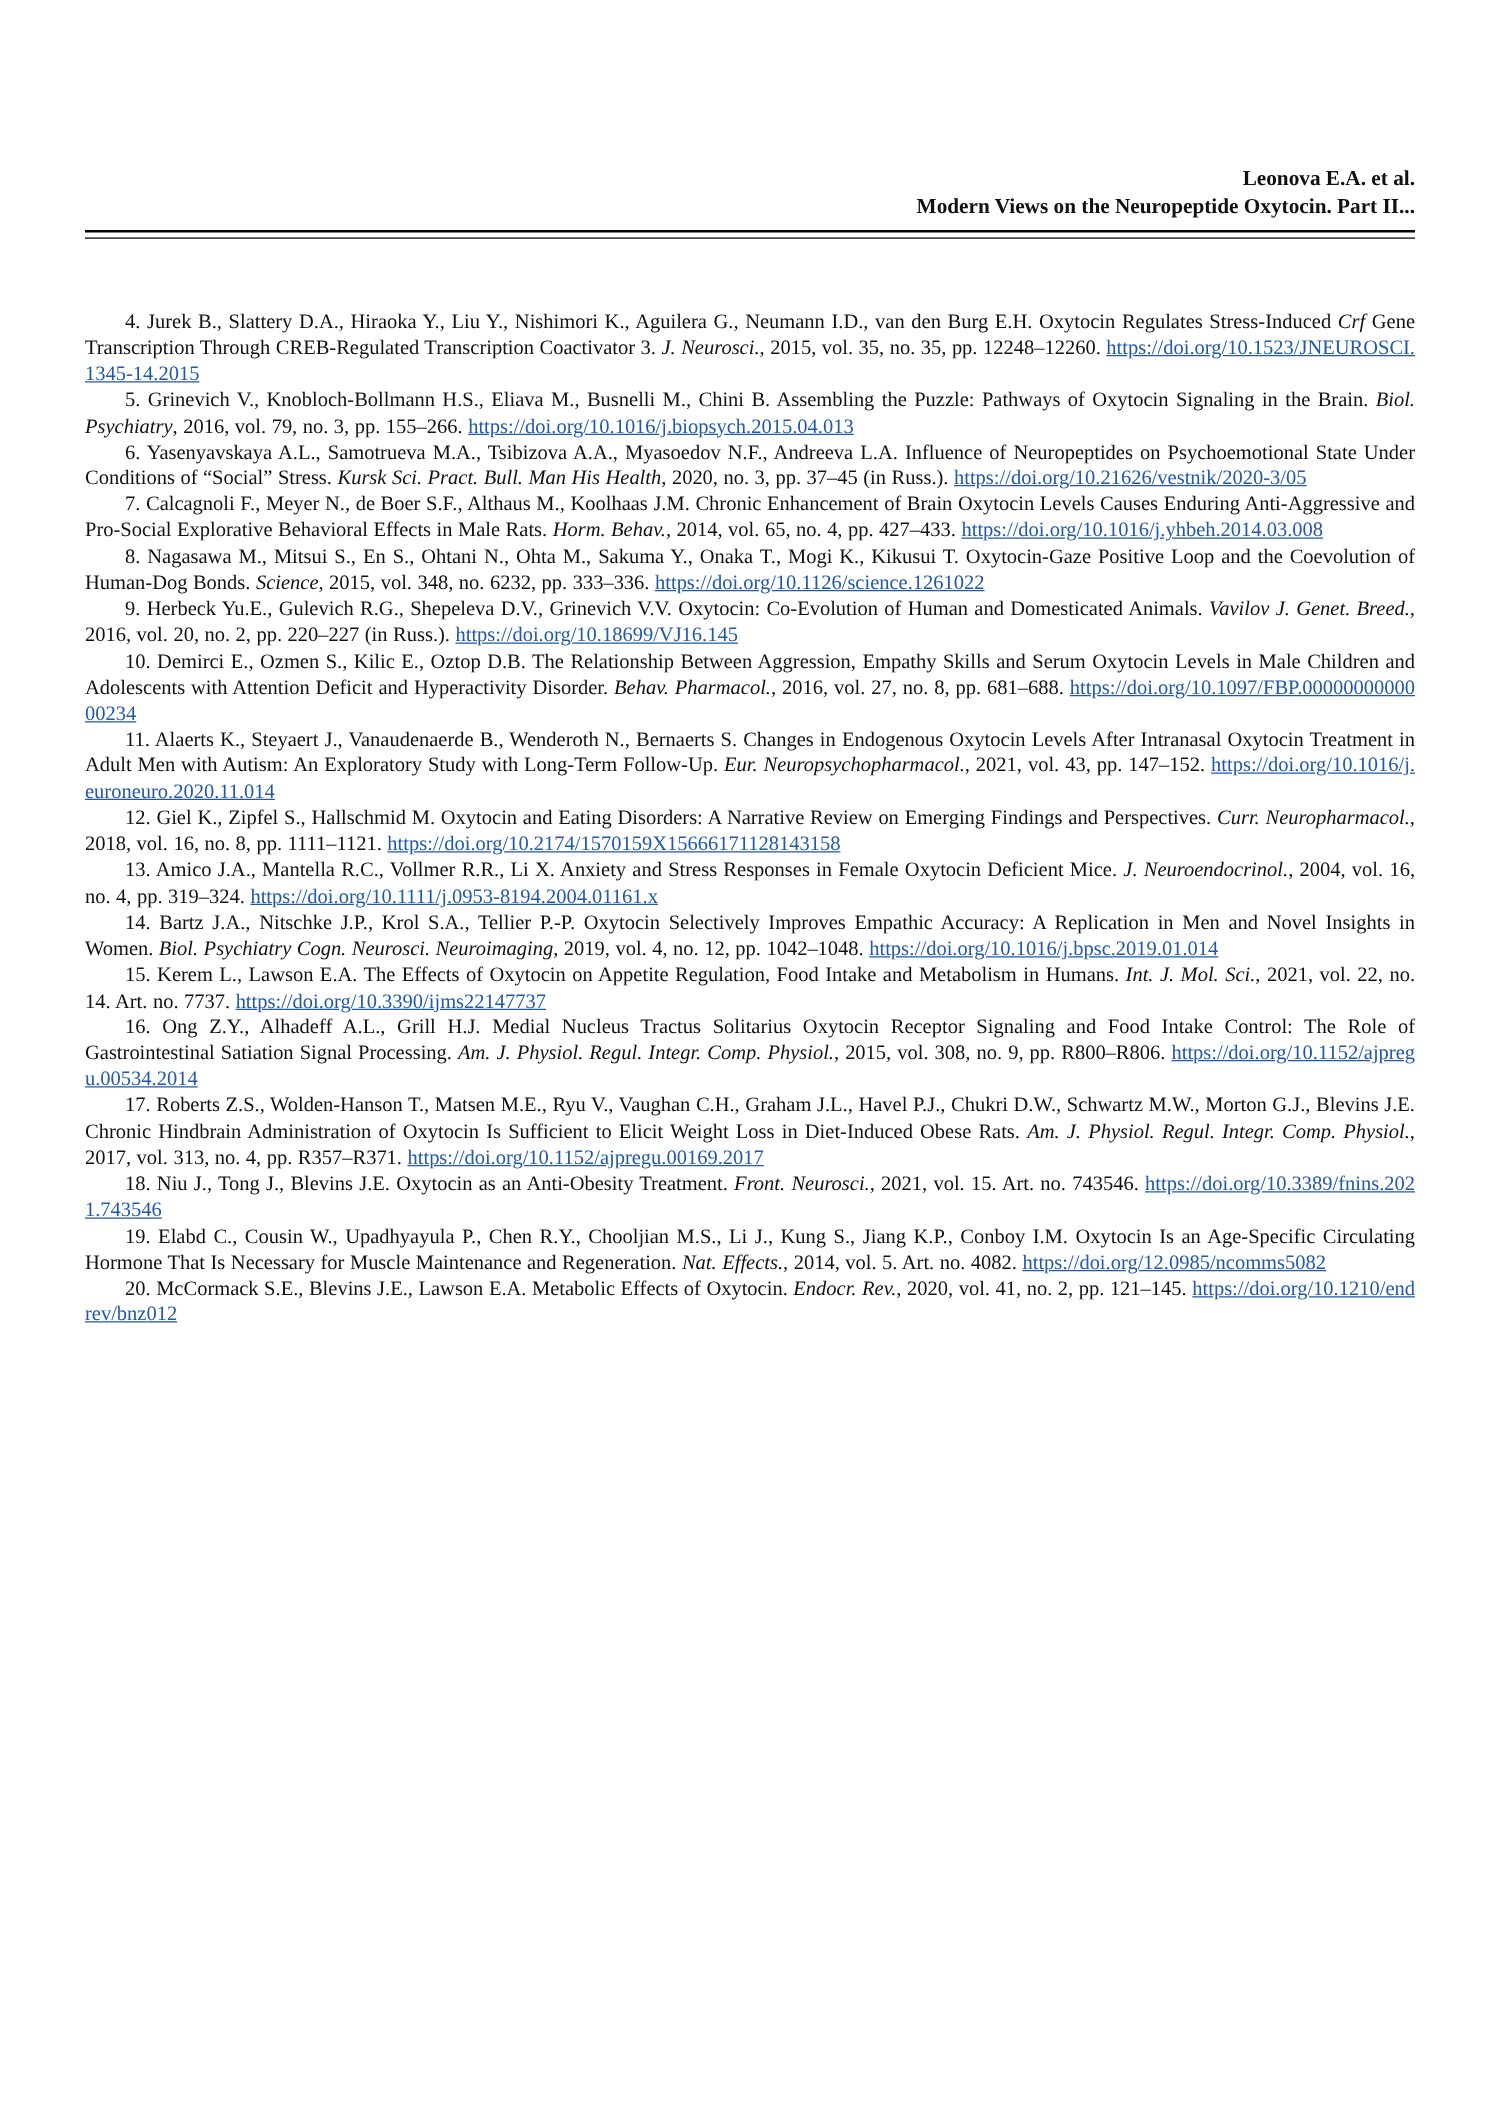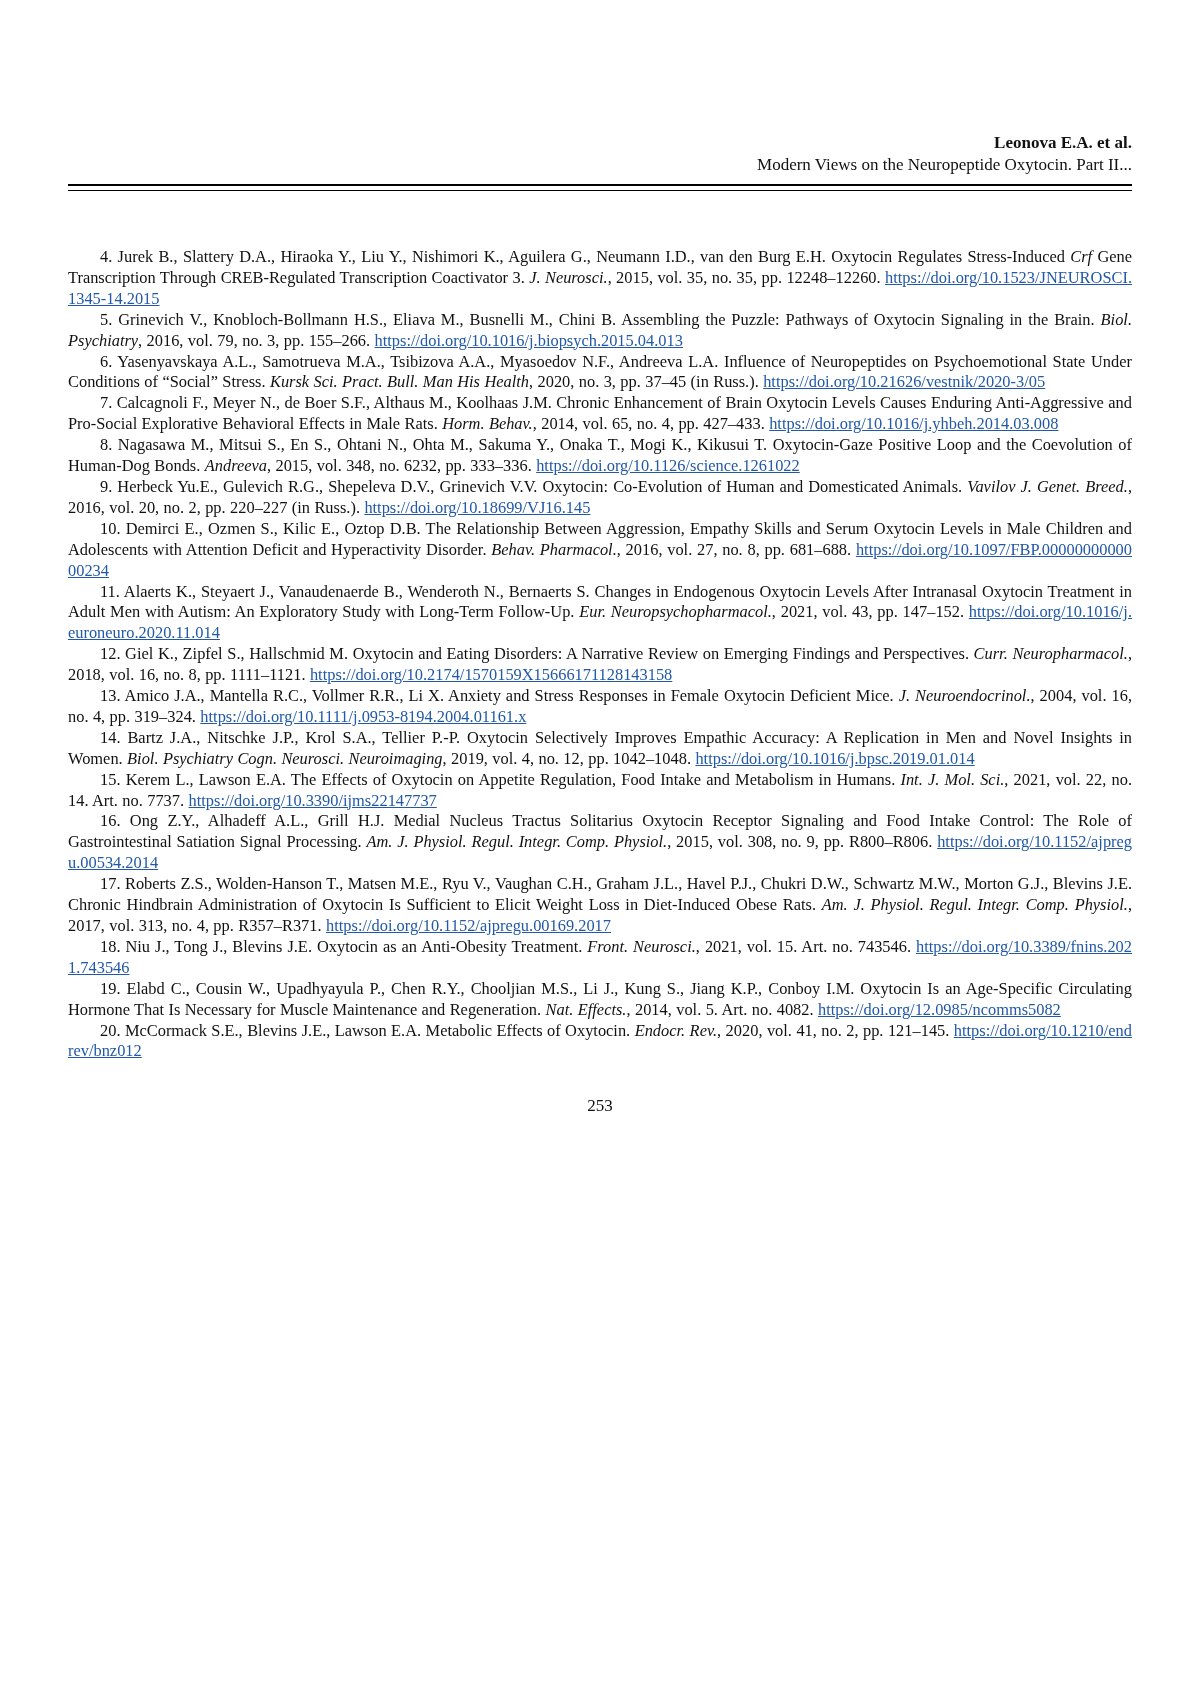--- a/index.html
+++ b/index.html
@@ -22,21 +22,21 @@
   }
   .page-header {
     text-align: right;
     font-size: 17px;
     line-height: 22px;
   }
   .author-line {
     font-weight: bold;
   }
   .running-title {
-    font-weight: normal;
+    font-weight: bold;
   }
   .double-rule {
     margin-top: 8px;
     height: 4px;
     border-top: 2.5px solid #000000;
     border-bottom: 1.2px solid #000000;
   }
   .references {
     margin-top: 56px;
   }
@@ -73,32 +73,29 @@
     <div class="running-title">Modern Views on the Neuropeptide Oxytocin. Part II...</div>
   </div>
 
   <div class="double-rule"></div>
 
   <div class="references">
       <p class="ref"><span>4. Jurek B., Slattery D.A., Hiraoka Y., Liu Y., Nishimori K., Aguilera G., Neumann I.D., van den Burg E.H. Oxytocin Regulates Stress-Induced </span><span class="it">Crf</span><span> Gene Transcription Through CREB-Regulated Transcription Coactivator 3. </span><span class="it">J. Neurosci.</span><span>, 2015, vol. 35, no. 35, pp. 12248–12260. </span><span class="link">https://doi.org/10.1523/JNEUROSCI.1345-14.2015</span></p>
       <p class="ref"><span>5. Grinevich V., Knobloch-Bollmann H.S., Eliava M., Busnelli M., Chini B. Assembling the Puzzle: Pathways of Oxytocin Signaling in the Brain. </span><span class="it">Biol. Psychiatry</span><span>, 2016, vol. 79, no. 3, pp. 155–266. </span><span class="link">https://doi.org/10.1016/j.biopsych.2015.04.013</span></p>
       <p class="ref"><span>6. Yasenyavskaya A.L., Samotrueva M.A., Tsibizova A.A., Myasoedov N.F., Andreeva L.A. Influence of Neuropeptides on Psychoemotional State Under Conditions of “Social” Stress. </span><span class="it">Kursk Sci. Pract. Bull. Man His Health</span><span>, 2020, no. 3, pp. 37–45 (in Russ.). </span><span class="link">https://doi.org/10.21626/vestnik/2020-3/05</span></p>
       <p class="ref"><span>7. Calcagnoli F., Meyer N., de Boer S.F., Althaus M., Koolhaas J.M. Chronic Enhancement of Brain Oxytocin Levels Causes Enduring Anti-Aggressive and Pro-Social Explorative Behavioral Effects in Male Rats. </span><span class="it">Horm. Behav.</span><span>, 2014, vol. 65, no. 4, pp. 427–433. </span><span class="link">https://doi.org/10.1016/j.yhbeh.2014.03.008</span></p>
-      <p class="ref"><span>8. Nagasawa M., Mitsui S., En S., Ohtani N., Ohta M., Sakuma Y., Onaka T., Mogi K., Kikusui T. Oxytocin-Gaze Positive Loop and the Coevolution of Human-Dog Bonds. </span><span class="it">Andreeva</span><span>, 2015, vol. 348, no. 6232, pp. 333–336. </span><span class="link">https://doi.org/10.1126/science.1261022</span></p>
+      <p class="ref"><span>8. Nagasawa M., Mitsui S., En S., Ohtani N., Ohta M., Sakuma Y., Onaka T., Mogi K., Kikusui T. Oxytocin-Gaze Positive Loop and the Coevolution of Human-Dog Bonds. </span><span class="it">Science</span><span>, 2015, vol. 348, no. 6232, pp. 333–336. </span><span class="link">https://doi.org/10.1126/science.1261022</span></p>
       <p class="ref"><span>9. Herbeck Yu.E., Gulevich R.G., Shepeleva D.V., Grinevich V.V. Oxytocin: Co-Evolution of Human and Domesticated Animals. </span><span class="it">Vavilov J. Genet. Breed.</span><span>, 2016, vol. 20, no. 2, pp. 220–227 (in Russ.). </span><span class="link">https://doi.org/10.18699/VJ16.145</span></p>
       <p class="ref"><span>10. Demirci E., Ozmen S., Kilic E., Oztop D.B. The Relationship Between Aggression, Empathy Skills and Serum Oxytocin Levels in Male Children and Adolescents with Attention Deficit and Hyperactivity Disorder. </span><span class="it">Behav. Pharmacol.</span><span>, 2016, vol. 27, no. 8, pp. 681–688. </span><span class="link">https://doi.org/10.1097/FBP.0000000000000234</span></p>
       <p class="ref"><span>11. Alaerts K., Steyaert J., Vanaudenaerde B., Wenderoth N., Bernaerts S. Changes in Endogenous Oxytocin Levels After Intranasal Oxytocin Treatment in Adult Men with Autism: An Exploratory Study with Long-Term Follow-Up. </span><span class="it">Eur. Neuropsychopharmacol.</span><span>, 2021, vol. 43, pp. 147–152. </span><span class="link">https://doi.org/10.1016/j.euroneuro.2020.11.014</span></p>
       <p class="ref"><span>12. Giel K., Zipfel S., Hallschmid M. Oxytocin and Eating Disorders: A Narrative Review on Emerging Findings and Perspectives. </span><span class="it">Curr. Neuropharmacol.</span><span>, 2018, vol. 16, no. 8, pp. 1111–1121. </span><span class="link">https://doi.org/10.2174/1570159X15666171128143158</span></p>
       <p class="ref"><span>13. Amico J.A., Mantella R.C., Vollmer R.R., Li X. Anxiety and Stress Responses in Female Oxytocin Deficient Mice. </span><span class="it">J. Neuroendocrinol.</span><span>, 2004, vol. 16, no. 4, pp. 319–324. </span><span class="link">https://doi.org/10.1111/j.0953-8194.2004.01161.x</span></p>
       <p class="ref"><span>14. Bartz J.A., Nitschke J.P., Krol S.A., Tellier P.-P. Oxytocin Selectively Improves Empathic Accuracy: A Replication in Men and Novel Insights in Women. </span><span class="it">Biol. Psychiatry Cogn. Neurosci. Neuroimaging</span><span>, 2019, vol. 4, no. 12, pp. 1042–1048. </span><span class="link">https://doi.org/10.1016/j.bpsc.2019.01.014</span></p>
       <p class="ref"><span>15. Kerem L., Lawson E.A. The Effects of Oxytocin on Appetite Regulation, Food Intake and Metabolism in Humans. </span><span class="it">Int. J. Mol. Sci.</span><span>, 2021, vol. 22, no. 14. Art. no. 7737. </span><span class="link">https://doi.org/10.3390/ijms22147737</span></p>
       <p class="ref"><span>16. Ong Z.Y., Alhadeff A.L., Grill H.J. Medial Nucleus Tractus Solitarius Oxytocin Receptor Signaling and Food Intake Control: The Role of Gastrointestinal Satiation Signal Processing. </span><span class="it">Am. J. Physiol. Regul. Integr. Comp. Physiol.</span><span>, 2015, vol. 308, no. 9, pp. R800–R806. </span><span class="link">https://doi.org/10.1152/ajpregu.00534.2014</span></p>
       <p class="ref"><span>17. Roberts Z.S., Wolden-Hanson T., Matsen M.E., Ryu V., Vaughan C.H., Graham J.L., Havel P.J., Chukri D.W., Schwartz M.W., Morton G.J., Blevins J.E. Chronic Hindbrain Administration of Oxytocin Is Sufficient to Elicit Weight Loss in Diet-Induced Obese Rats. </span><span class="it">Am. J. Physiol. Regul. Integr. Comp. Physiol.</span><span>, 2017, vol. 313, no. 4, pp. R357–R371. </span><span class="link">https://doi.org/10.1152/ajpregu.00169.2017</span></p>
       <p class="ref"><span>18. Niu J., Tong J., Blevins J.E. Oxytocin as an Anti-Obesity Treatment. </span><span class="it">Front. Neurosci.</span><span>, 2021, vol. 15. Art. no. 743546. </span><span class="link">https://doi.org/10.3389/fnins.2021.743546</span></p>
       <p class="ref"><span>19. Elabd C., Cousin W., Upadhyayula P., Chen R.Y., Chooljian M.S., Li J., Kung S., Jiang K.P., Conboy I.M. Oxytocin Is an Age-Specific Circulating Hormone That Is Necessary for Muscle Maintenance and Regeneration. </span><span class="it">Nat. Effects.</span><span>, 2014, vol. 5. Art. no. 4082. </span><span class="link">https://doi.org/12.0985/ncomms5082</span></p>
       <p class="ref"><span>20. McCormack S.E., Blevins J.E., Lawson E.A. Metabolic Effects of Oxytocin. </span><span class="it">Endocr. Rev.</span><span>, 2020, vol. 41, no. 2, pp. 121–145. </span><span class="link">https://doi.org/10.1210/endrev/bnz012</span></p>
     </div>
 
-  <div class="page-footer">
-    <span>253</span>
-  </div>
 
 </div>
 
 </body></html>

